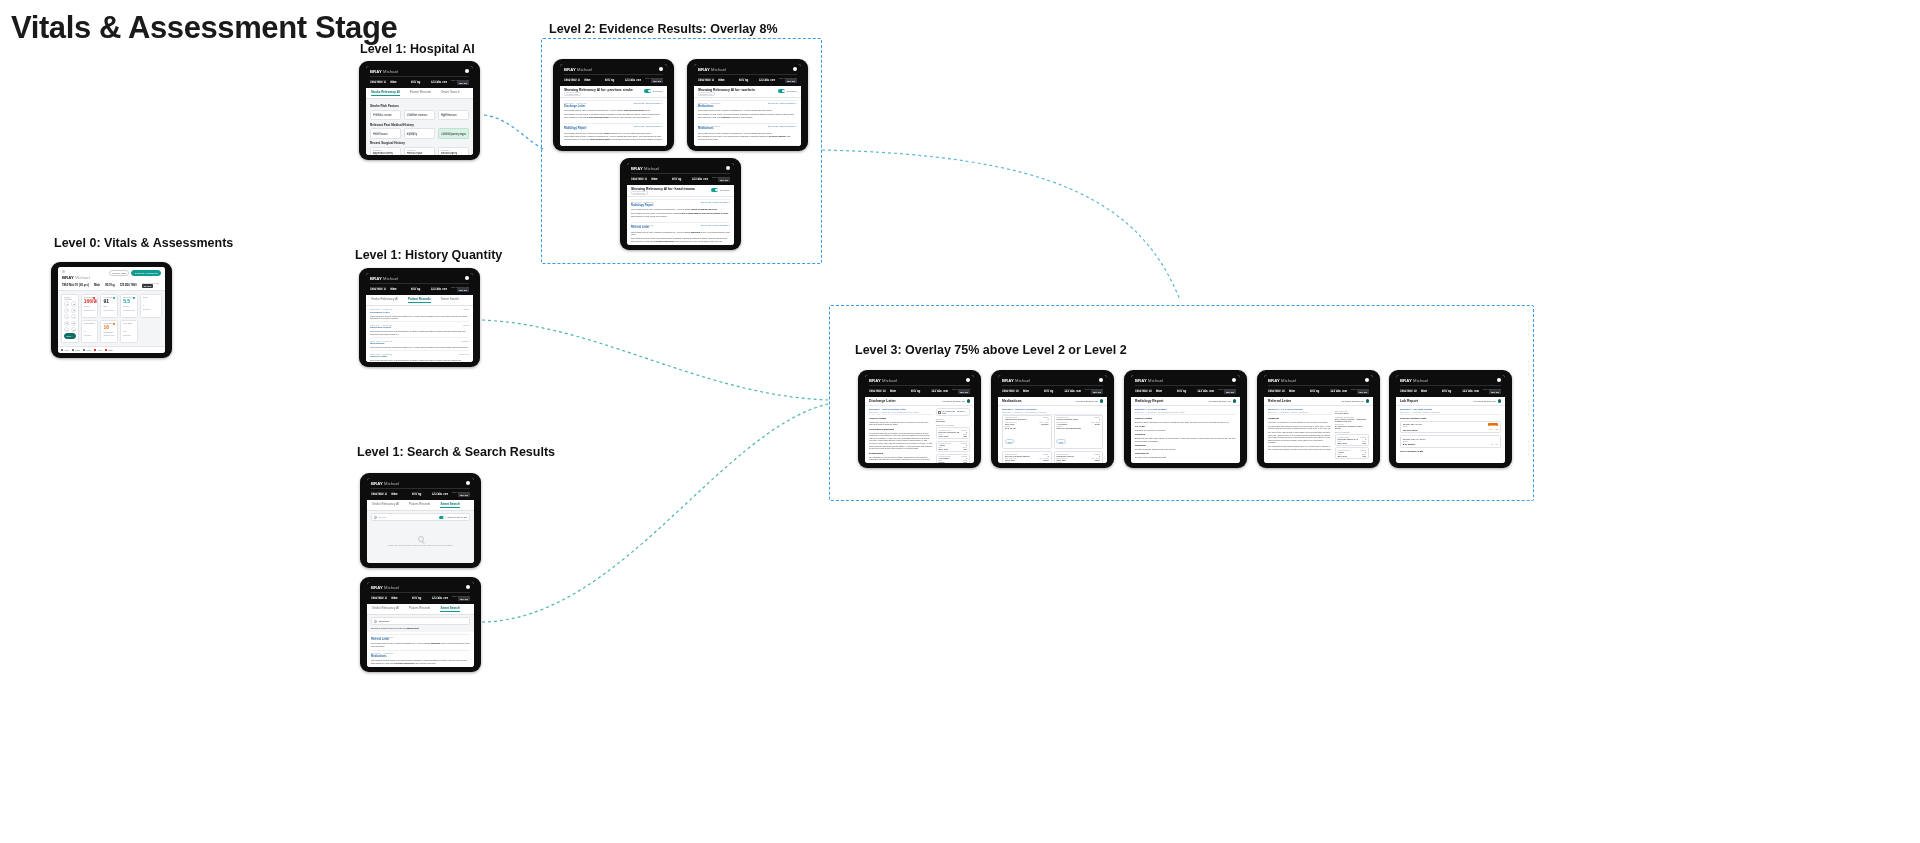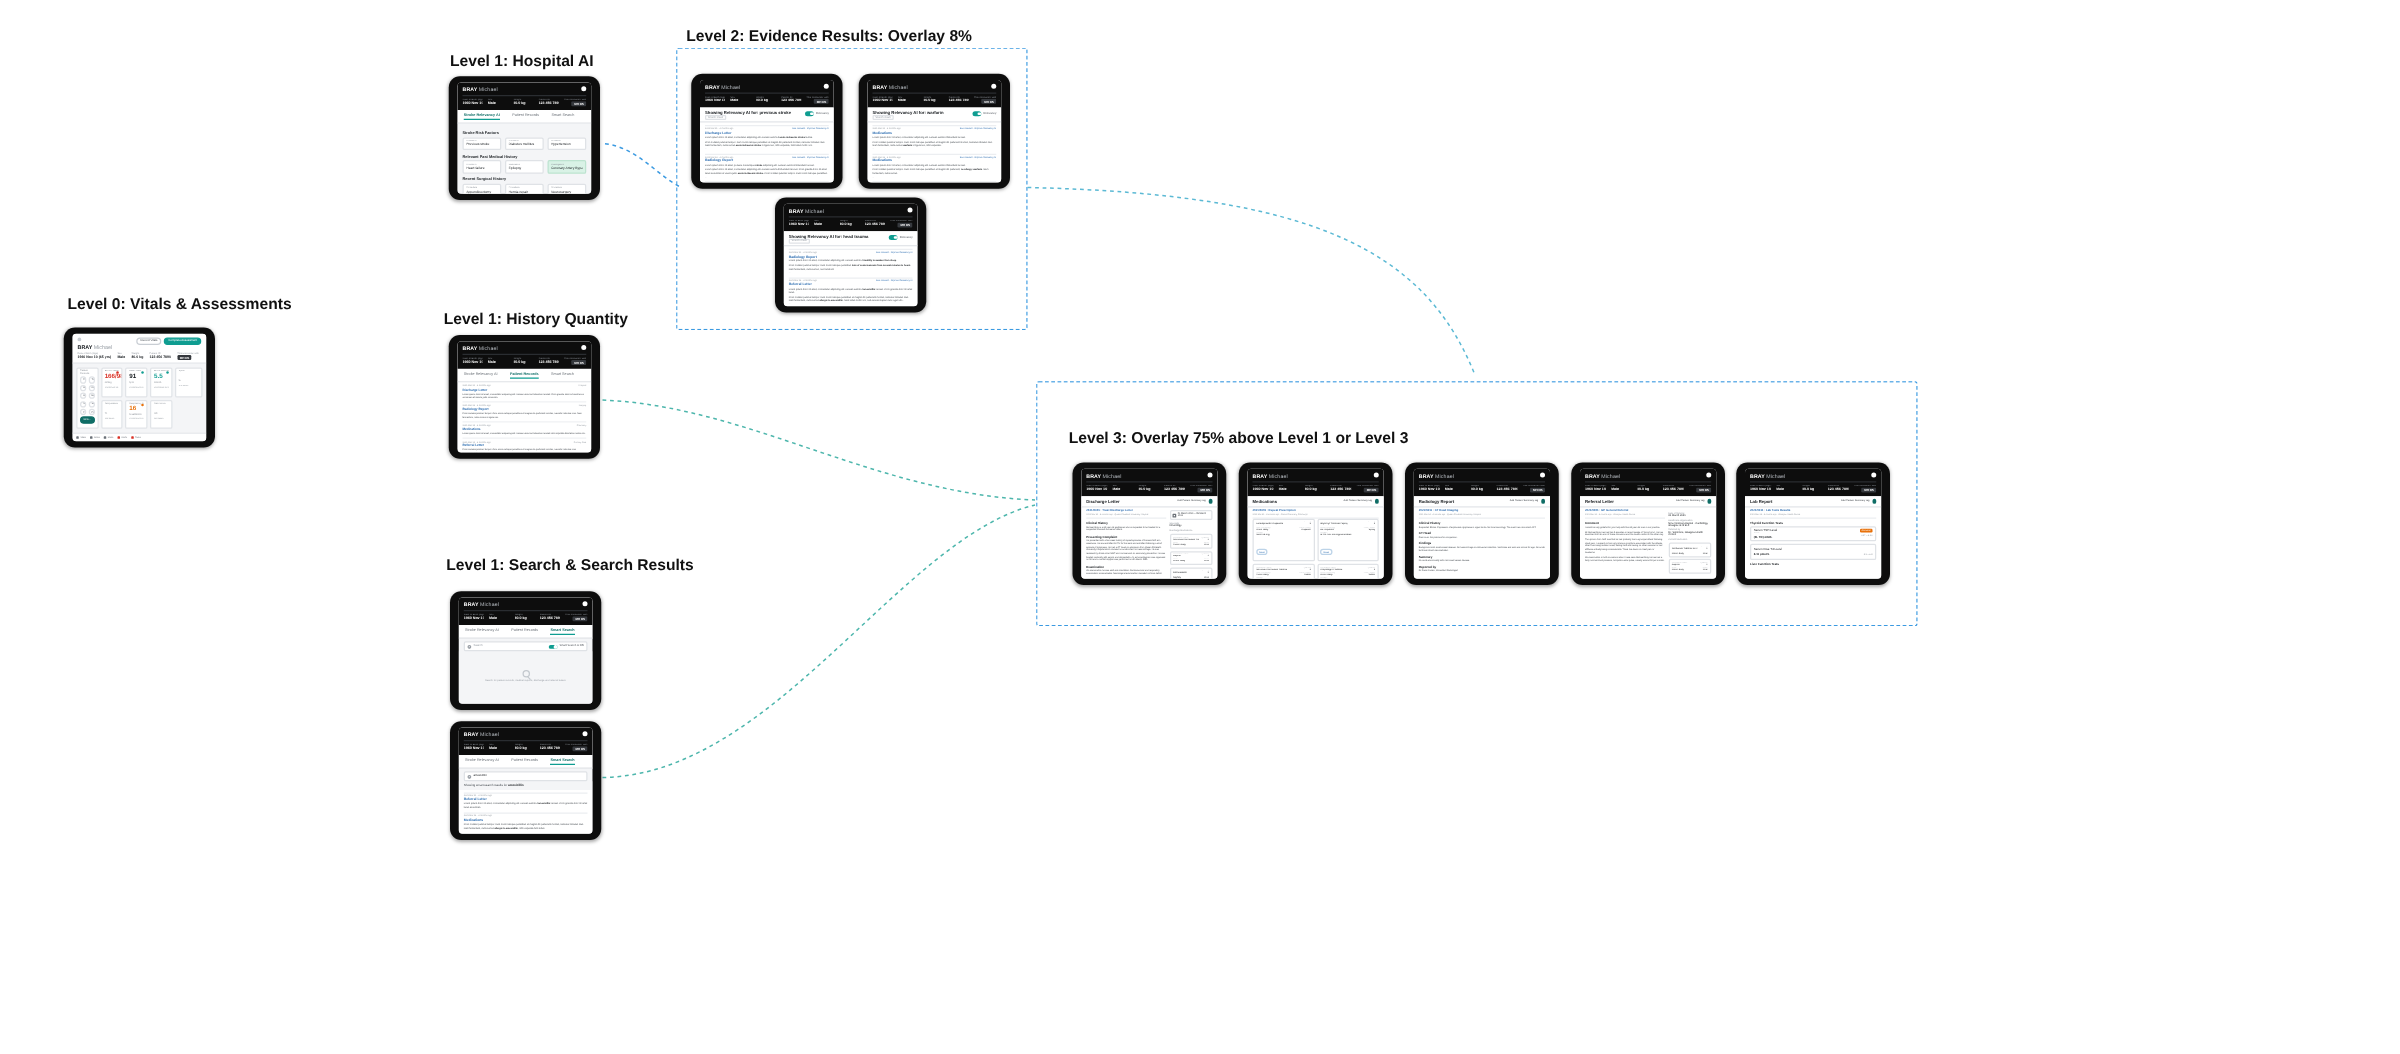--- a/index.html
+++ b/index.html
@@ -261,30 +261,31 @@
   .tl-tag { position:absolute; right:0; top:0; font-size:1.7px; color:#9aa0a7; }
 
   
   .connectors { position:absolute; inset:0; pointer-events:none; }
 </style>
 </head>
 <body>
 
 <div class="canvas">
 
+  <div class="page-title">Vitals &amp; Assessment Stage</div>
 
   <div class="dashed-box" style="left:541px; top:38px; width:281px; height:226px;"></div>
   <div class="dashed-box" style="left:829px; top:305px; width:705px; height:196px;"></div>
 
   <div class="group-label" style="left:54px; top:236px;">Level 0: Vitals &amp; Assessments</div>
   <div class="group-label" style="left:360px; top:42px;">Level 1: Hospital AI</div>
   <div class="group-label" style="left:355px; top:248px;">Level 1: History Quantity</div>
   <div class="group-label" style="left:357px; top:445px;">Level 1: Search &amp; Search Results</div>
   <div class="group-label" style="left:549px; top:22px;">Level 2: Evidence Results: Overlay 8%</div>
-  <div class="group-label" style="left:855px; top:343px;">Level 3: Overlay 75% above Level 1 or Level 3</div>
+  <div class="group-label" style="left:855px; top:343px;">Level 3: Overlay 75% above Level 2 or Level 2</div>
 
   <svg class="connectors" width="1920" height="843">
     <path d="M484,115 C 510,118 525,140 545,150" stroke="#3b9ae1" stroke-width="1.2" fill="none" stroke-dasharray="3 3"></path>
     <path d="M822,150 C 1050,155 1140,200 1180,300" stroke="#5bb9d4" stroke-width="1.2" fill="none" stroke-dasharray="3 3"></path>
     <path d="M482,320 C 600,325 700,395 828,400" stroke="#4db6ac" stroke-width="1.2" fill="none" stroke-dasharray="3 3"></path>
     <path d="M482,622 C 620,620 720,430 828,404" stroke="#4db6ac" stroke-width="1.2" fill="none" stroke-dasharray="3 3"></path>
   </svg>
 
   <div class="tablet" style="left:51px; top:262px; width:121px; height:96px;">
     <div class="tablet-screen">

